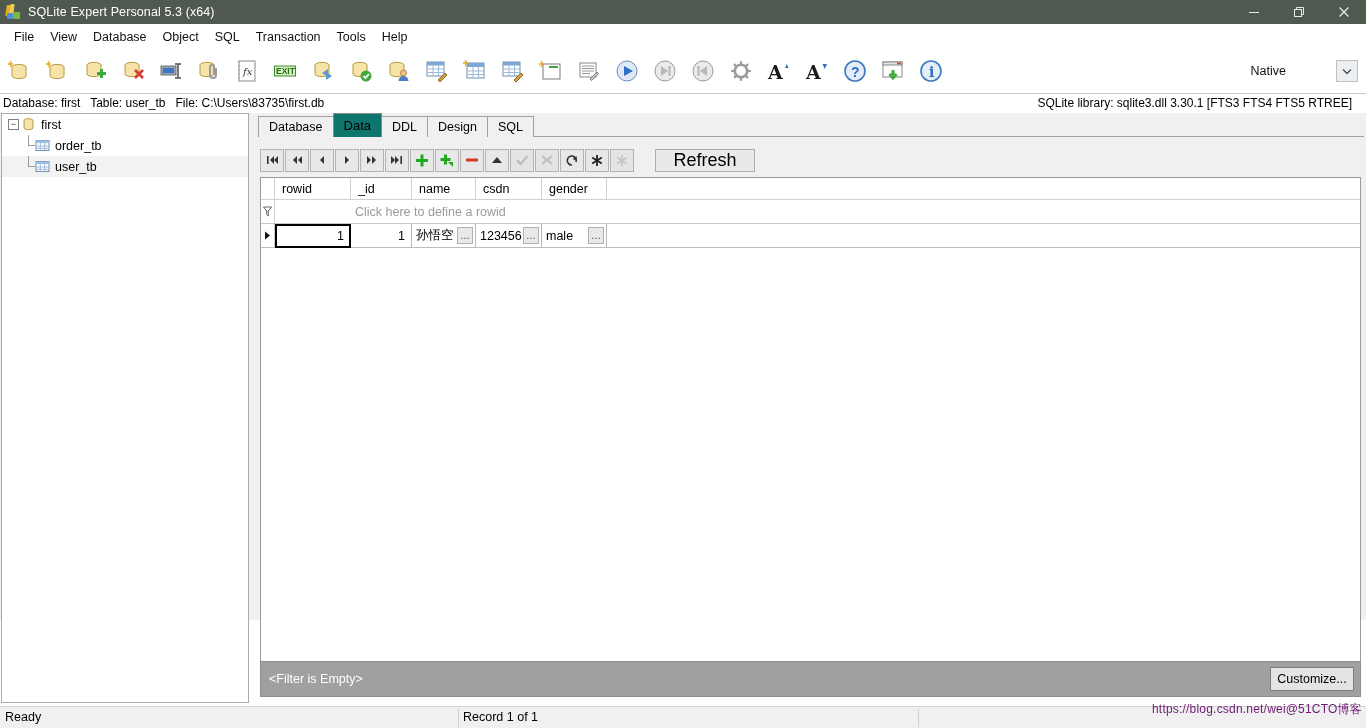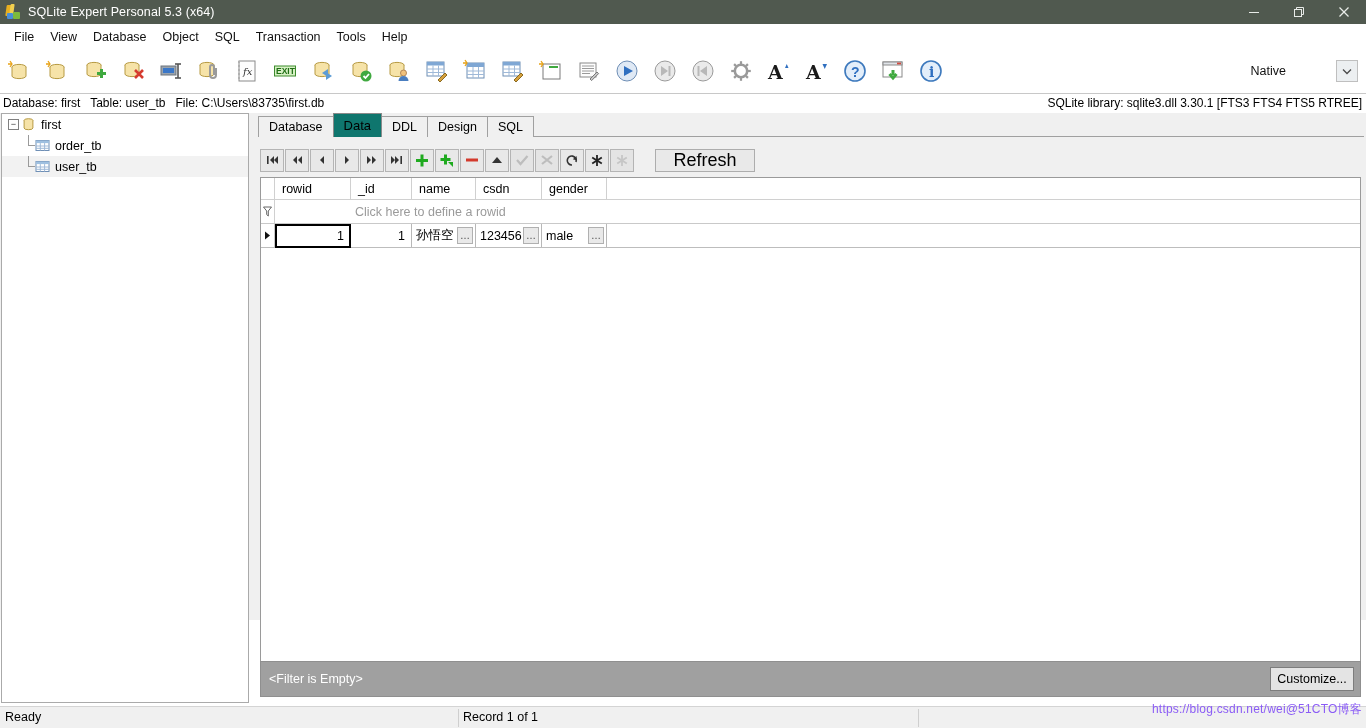--- a/index.html
+++ b/index.html
@@ -79,21 +79,21 @@
     display: flex; align-items: center; justify-content: center;
   }
 
   
   .infobar {
     position: absolute; left: 0; top: 94px; width: 1366px; height: 19px;
     background: #ffffff;
     font-size: 12px; color: #000;
   }
   .infobar .left { position: absolute; left: 3px; top: 2px; white-space: pre; }
-  .infobar .right { position: absolute; right: 4px; top: 2px; white-space: pre; }
+  .infobar .right { position: absolute; right: 14px; top: 2px; white-space: pre; }
 
   
   .sidebar {
     position: absolute; left: 1px; top: 113px; width: 248px; height: 590px;
     background: #ffffff; border: 1px solid #aaaaaa;
     overflow: hidden;
   }
   .tree-row {
     height: 21px; display: flex; align-items: center; font-size: 12.5px; color: #000;
     white-space: nowrap; padding-left: 4px;
@@ -225,21 +225,21 @@
   .statusbar {
     position: absolute; left: 0; top: 706px; width: 1366px; height: 22px;
     background: #f0f0f0; border-top: 1px solid #d4d4d4;
     display: flex; align-items: center;
   }
   .sb-cell { font-size: 12.5px; color: #000; position: absolute; top: 3px; }
   .sb-sep { position: absolute; top: 2px; width: 1px; height: 18px; background: #cfcfcf; }
 
   .watermark {
     position: absolute; right: 4px; top: 701px;
-    font-size: 12px; color: #8b5cf6; white-space: nowrap;
+    font-size: 12px; color: #701a75; white-space: nowrap;
     letter-spacing: 0.2px; pointer-events: none;
   }
 </style>
 </head>
 <body>
 
 <div id="app">
 
   <div class="titlebar">
     <div class="title-icon">

